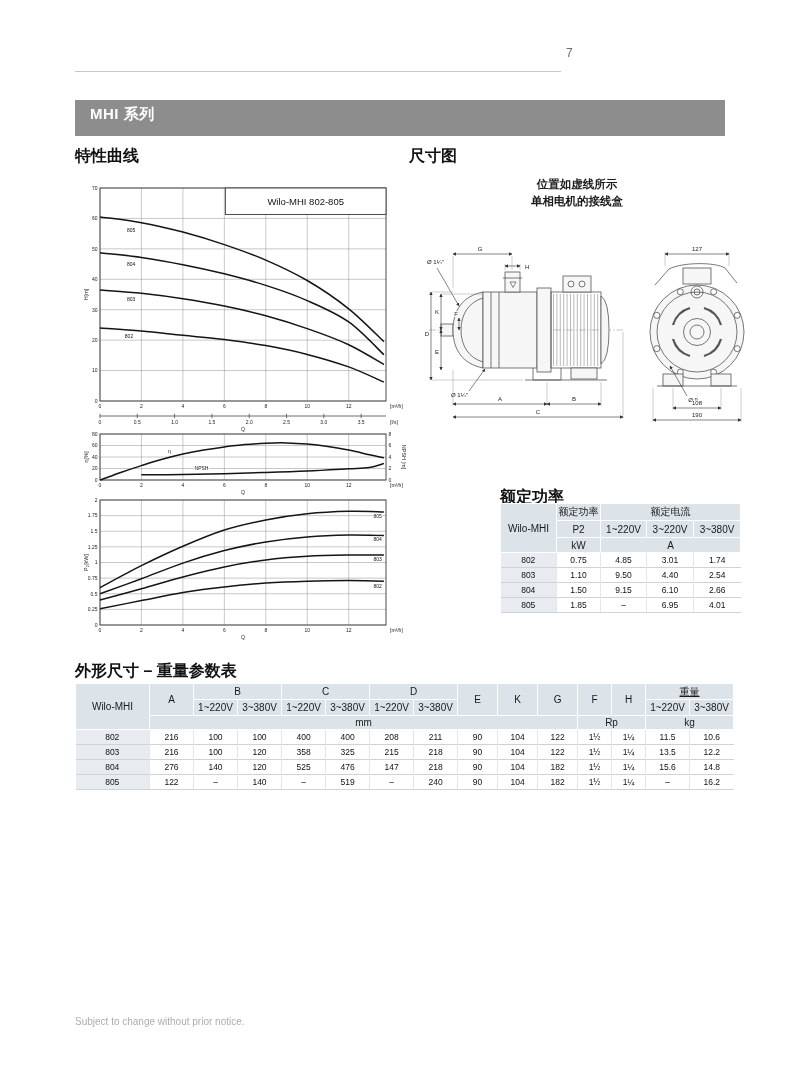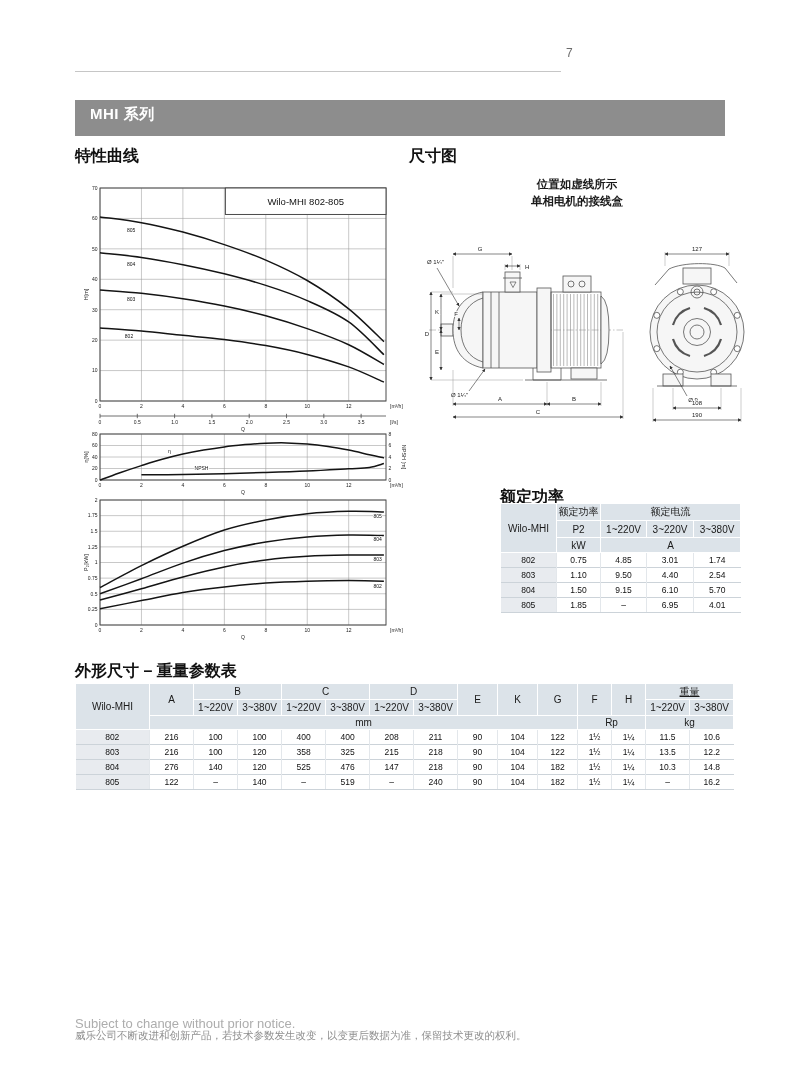--- a/index.html
+++ b/index.html
@@ -30,21 +30,21 @@
   .ext{stroke:#999;stroke-width:0.5;}
   .dtext{font-size:6px;fill:#222;paint-order:stroke;stroke:#fff;stroke-width:1.4px;}
   .cline{stroke:#888;stroke-width:0.5;stroke-dasharray:7 2 1.5 2;}
   table{position:absolute;border-collapse:collapse;table-layout:fixed;}
   th,td{text-align:center;vertical-align:middle;padding:0;}
   th{background:#dce3e9;font-weight:normal;font-size:10px;color:#1a1a1a;border:1px solid #ffffff;}
   td{font-size:8.5px;color:#111;border-top:1px solid #ccd3d9;border-left:1px solid #e3e7eb;}
   td.mdl{background:#e8ebef;border-left:none;}
   tbody tr:last-child td{border-bottom:1px solid #ccd3d9;}
   .wul{text-decoration:underline;}
-  .footer1{left:75px;top:1016px;font-size:13px;color:#adadad;}
+  .footer1{left:75px;top:1016px;font-size:10px;color:#adadad;}
   .footer2{left:75px;top:1029px;font-size:10.5px;color:#8f8f8f;}
 </style>
 </head>
 <body>
 
 <div class="page">
 
   <div class="abs page-number">7</div>
   <div class="abs header-rule"></div>
 
@@ -402,21 +402,21 @@
           <td>1.10</td>
           <td>9.50</td>
           <td>4.40</td>
           <td>2.54</td>
         </tr>
         <tr style="height:15px">
           <td class="mdl">804</td>
           <td>1.50</td>
           <td>9.15</td>
           <td>6.10</td>
-          <td>5.70</td>
+          <td>2.66</td>
         </tr>
         <tr style="height:15px">
           <td class="mdl">805</td>
           <td>1.85</td>
           <td>–</td>
           <td>6.95</td>
           <td>4.01</td>
         </tr>
       </tbody>
     </table>
@@ -512,21 +512,21 @@
           <td>120</td>
           <td>525</td>
           <td>476</td>
           <td>147</td>
           <td>218</td>
           <td>90</td>
           <td>104</td>
           <td>182</td>
           <td>1½</td>
           <td>1¼</td>
-          <td>10.3</td>
+          <td>15.6</td>
           <td>14.8</td>
         </tr>
         <tr style="height:15px">
           <td class="mdl">805</td>
           <td>122</td>
           <td>–</td>
           <td>140</td>
           <td>–</td>
           <td>519</td>
           <td>–</td>
@@ -536,15 +536,14 @@
           <td>182</td>
           <td>1½</td>
           <td>1¼</td>
           <td>–</td>
           <td>16.2</td>
         </tr>
       </tbody>
     </table>
 
   <div class="abs footer1">Subject to change without prior notice.</div>
-  <div class="abs footer2">威乐公司不断改进和创新产品，若技术参数发生改变，以变更后数据为准，保留技术更改的权利。</div>
 
 </div>
 
 </body></html>

